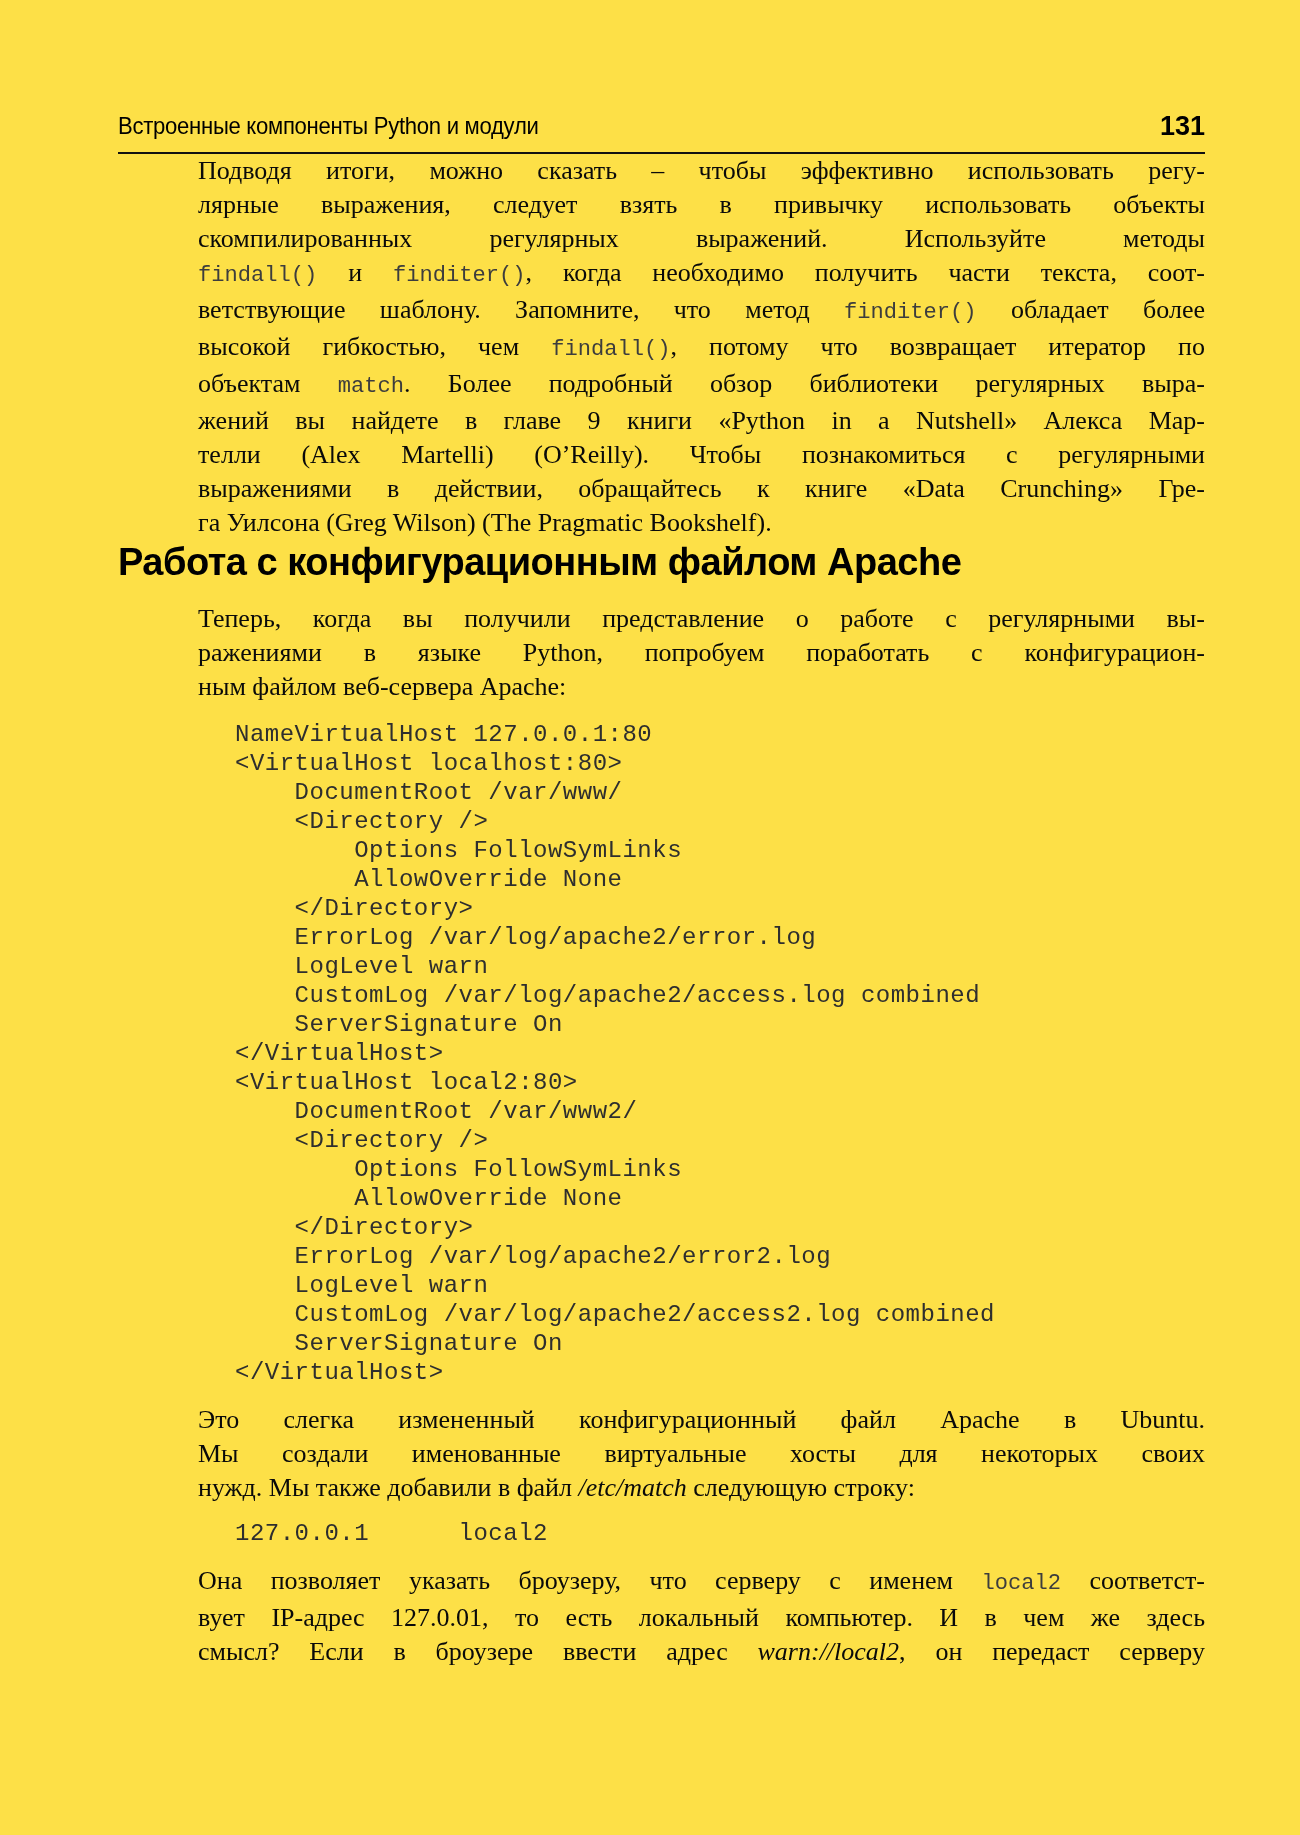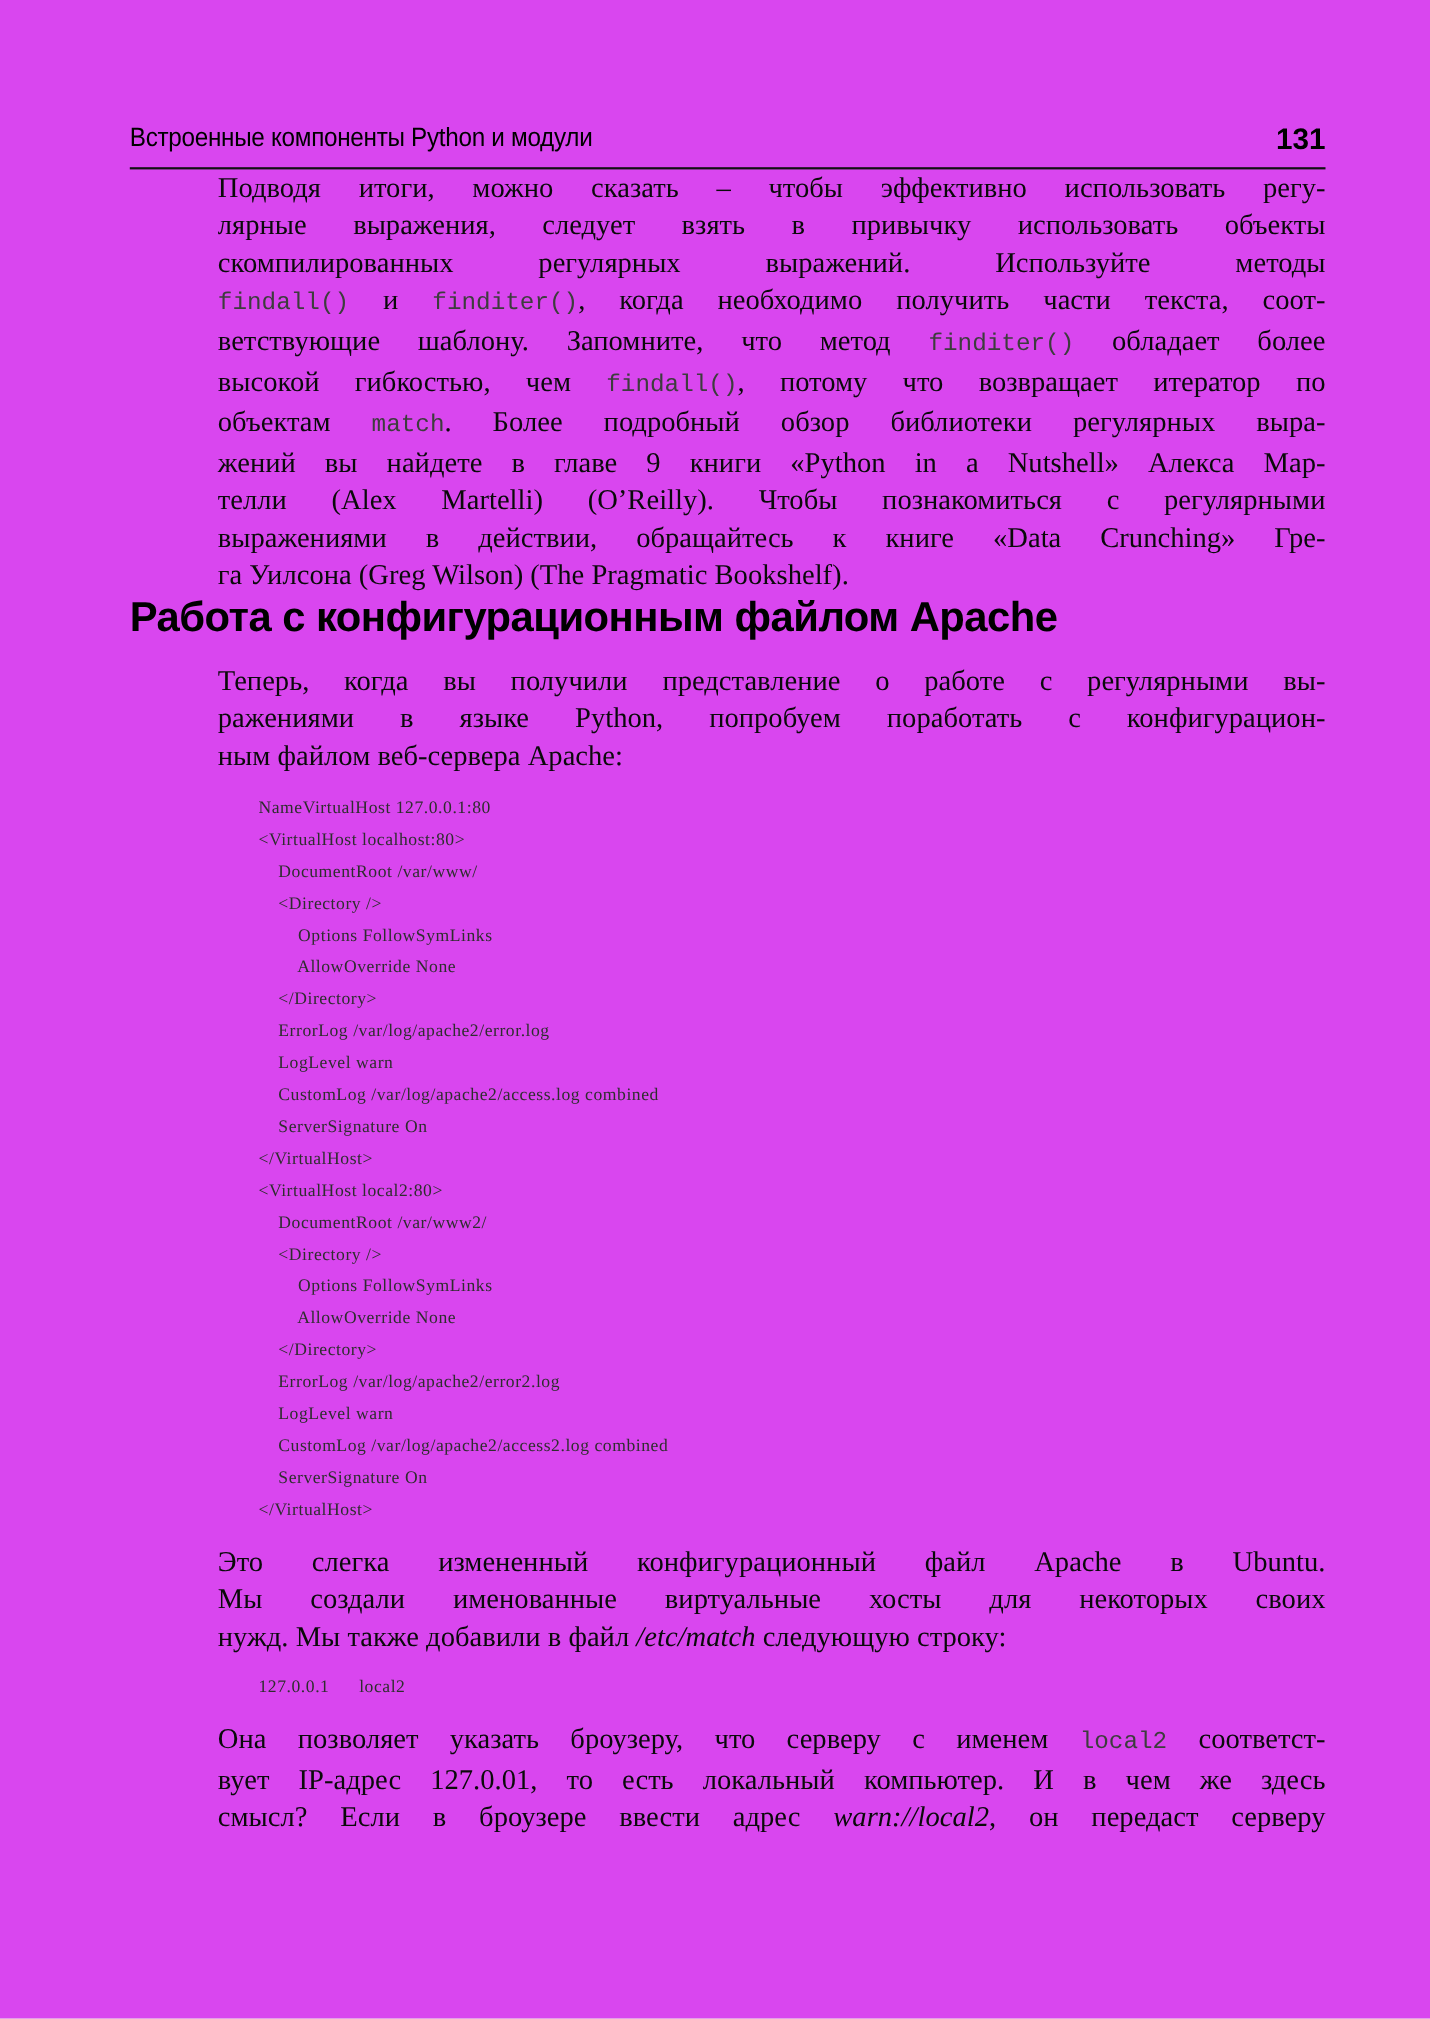--- a/index.html
+++ b/index.html
@@ -1,21 +1,21 @@
 <!DOCTYPE html>
 <html><head>
 <meta charset="utf-8">
 <style>
   html, body { margin: 0; padding: 0; background: #e8e8e8; }
   .page {
     position: relative;
     width: 1300px;
     height: 1835px;
     margin: 0 auto;
-    background: #d946ef;
+    background: #fde047;
     color: #0a0a0a;
     font-family: "Liberation Serif", "DejaVu Serif", serif;
     box-sizing: border-box;
     padding: 0 95px 0 118px;
     overflow: hidden;
   }
   
   .page-header {
     padding-top: 112px;
     display: flex;
@@ -61,22 +61,22 @@
     font-weight: 700;
     font-size: 38px;
     line-height: 44px;
     letter-spacing: -0.5px;
     color: #000;
     margin: 0;
     margin-top: 0px;
   }
   
   .codeblock {
-    font-family: Liberation Serif, serif;
-    font-size: 16px;
+    font-family: Liberation Mono, monospace;
+    font-size: 24px;
     line-height: 29px;
     letter-spacing: 0.5px;
     color: #2e2e2e;
     white-space: pre;
     margin: 0;
     margin-left: 117px;
   }
   .mt-p1   { }
   .mt-head { margin-top: 0px;  }
   .mt-p2   { margin-top: 18px; }

